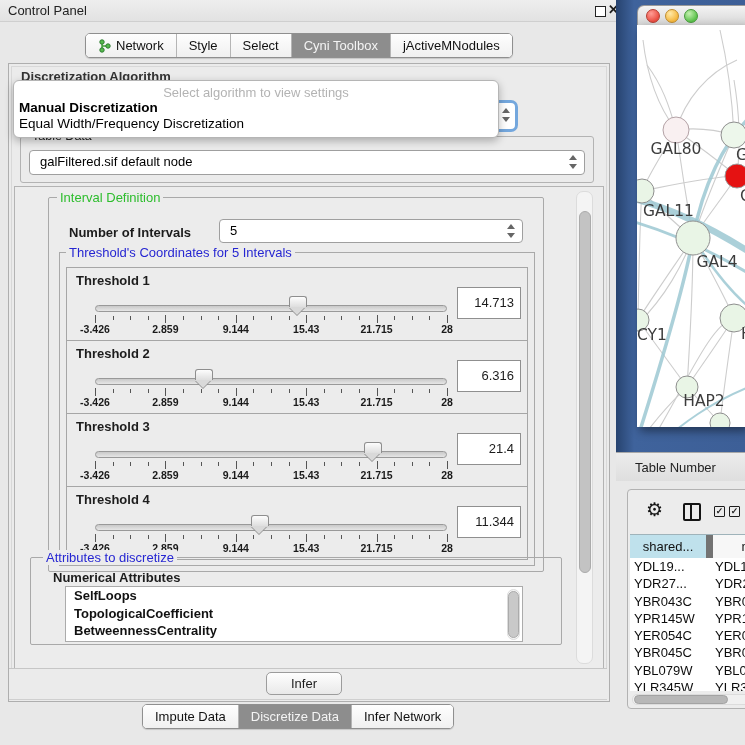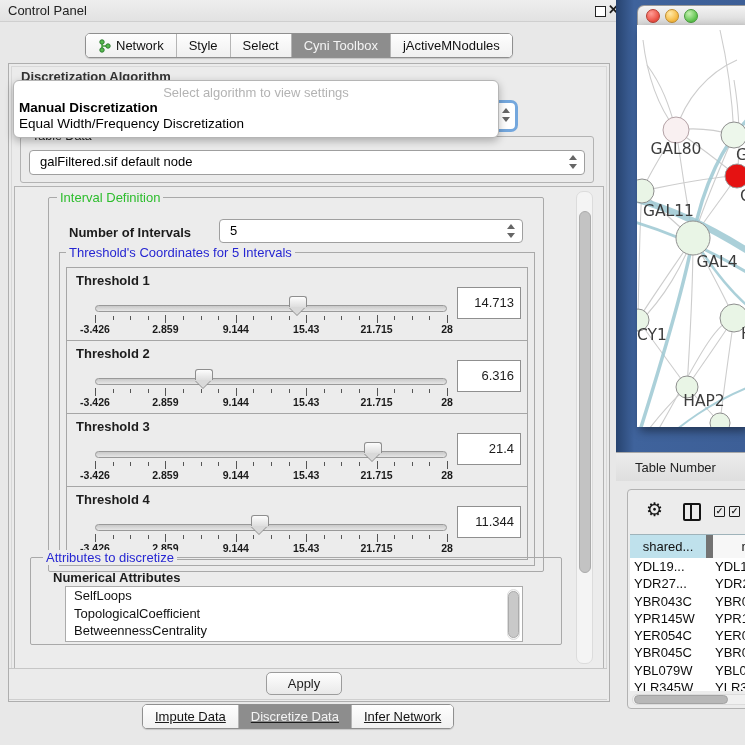--- a/index.html
+++ b/index.html
@@ -12,21 +12,21 @@
   #cp-title{left:8px;top:3px;font-size:13px;color:#222;}
   #float-icon{left:595px;top:6px;width:9px;height:9px;border:1.5px solid #222;background:#fff;}
   #close-icon{left:608px;top:2px;font-size:13px;font-weight:bold;color:#1a1a1a;}
 
   .segbar{display:flex;height:23px;border:1px solid #8f8f8f;border-radius:5px;overflow:hidden;background:#fff;box-shadow:0 1px 1px rgba(0,0,0,.15);}
   .seg{display:flex;align-items:center;padding:0 12px;font-size:13px;color:#111;background:linear-gradient(#fefefe,#f0f0f0);border-right:1px solid #b5b5b5;white-space:nowrap;cursor:default;}
   .seg:last-child{border-right:none;}
   .seg.selected{background:#8d8d8d;color:#f4f4f4;}
   .seg .tabicon{margin-right:5px;display:inline-flex;}
   #top-tabs{left:85px;top:33px;}
-  #bottom-tabs{left:142px;top:704px;text-decoration:underline;}
+  #bottom-tabs{left:142px;top:704px;}
 
   #cp-body{left:8px;top:63px;width:600px;height:637px;border:1px solid #aeaeae;background:#ebebeb;}
   #cp-inner{left:11px;top:66px;width:594px;height:631px;border:1px solid #d8d8d8;}
 
   #algo-label{left:21px;top:69px;font-size:13px;font-weight:bold;color:#333;z-index:1;}
   #algo-combo-sliver{left:455px;top:100px;width:57px;height:26px;border:3px solid #74a7dd;border-radius:7px;background:#fff;z-index:4;}
   #algo-combo-sliver .stepper{right:4px;top:4px;}
 
   #dropdown-popup{left:13px;top:80px;width:484px;height:56px;background:#fff;border:1px solid #b5b5b5;border-radius:6px;box-shadow:0 3px 8px rgba(0,0,0,.28);z-index:20;}
   #dropdown-placeholder{left:0;top:4px;width:100%;text-align:center;color:#b3b3b3;font-size:13px;}
@@ -71,21 +71,21 @@
   .tick.major{height:8px;}
   .tick.minor{height:4px;top:1px;}
   .scale-labels{position:absolute;left:0;right:0;top:27px;height:12px;text-align:right;}
   .scale-label{position:absolute;transform:translateX(-50%);font-size:10.5px;font-weight:bold;color:#1a1a1a;white-space:nowrap;}
   .value-box{position:absolute;right:6px;top:19px;width:56px;height:30px;background:#fff;border:1px solid #8f8f8f;font-size:13px;text-align:right;line-height:30px;padding-right:6px;}
 
   #attr-group{left:30px;top:557px;width:530px;height:86px;}
   #attr-group>.group-label{left:12px;color:#2626d2;}
   #num-attr-label{left:22px;top:12px;font-weight:bold;font-size:13px;}
   #attr-list{left:34px;top:28px;width:456px;height:54px;background:#fff;border:1px solid #ababab;overflow:hidden;}
-  .attr-item{padding-left:8px;font-size:13px;height:17.5px;line-height:17.5px;color:#111;}
+  .attr-item{padding-left:8px;font-size:13px;height:17.5px;line-height:17.5px;color:#111;font-weight:bold;}
   #attr-vscroll{right:2px;top:2px;width:11px;height:49px;}
   #attr-vscroll .vthumb{top:1px;left:0;width:9px;height:45px;background:#c9c9c9;}
 
   #apply-bar{left:9px;top:668px;width:598px;height:30px;background:#ebebeb;border-top:1px solid #c6c6c6;border-bottom:1px solid #cfcfcf;}
   #apply-btn{left:266px;top:672px;width:74px;height:21px;border:1px solid #9c9c9c;border-radius:5px;background:linear-gradient(#fefefe,#e9e9e9);text-align:center;line-height:21px;font-size:13px;}
 
   
   #right-side{left:616px;top:0;width:129px;height:745px;overflow:hidden;}
   #net-window{left:0;top:0;width:129px;height:452px;background:linear-gradient(90deg,#27436f,#3f639c 14%,#3d5f97);}
   #net-titlebar{left:21px;top:5px;width:108px;height:20px;background:linear-gradient(#f4f4f4,#d4d4d4);border:1px solid #9a9a9a;border-right:none;border-radius:7px 0 0 0;}
@@ -356,21 +356,21 @@
           <div class="attr-item">TopologicalCoefficient</div>
           <div class="attr-item">BetweennessCentrality</div>
         </div>
     </div>
 
     <div id="main-vscroll" class="abs vscroll">
         <div class="vthumb"></div>
       </div>
 
     <div id="apply-bar" class="abs"></div>
-    <div id="apply-btn" class="abs">Apply</div>
+    <div id="apply-btn" class="abs">Infer</div>
 
     <div id="bottom-tabs" class="abs segbar">
         <div class="seg">
           <span>Impute Data</span>
         </div>
         <div class="seg selected">
           <span>Discretize Data</span>
         </div>
         <div class="seg">
           <span>Infer Network</span>

